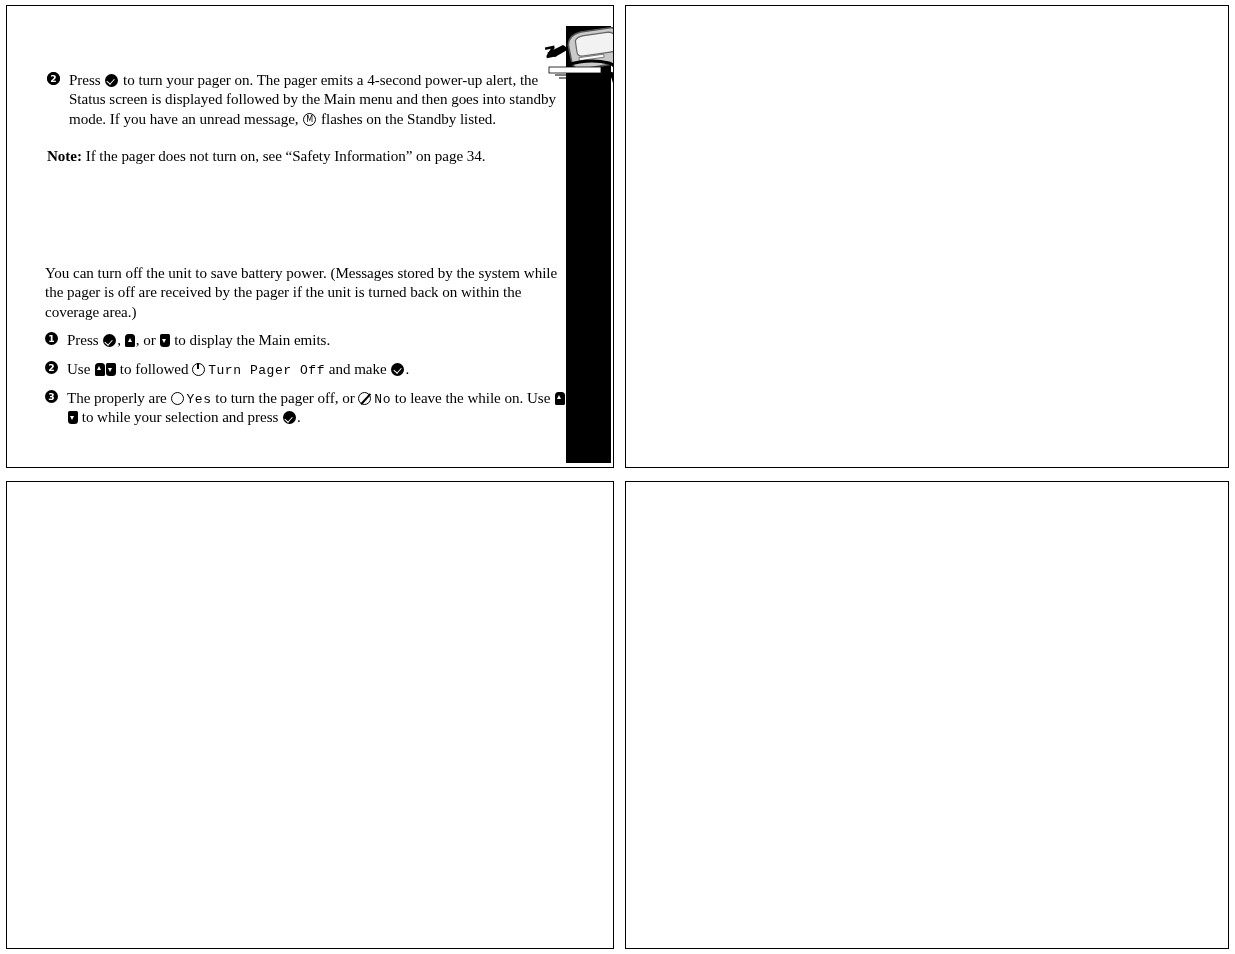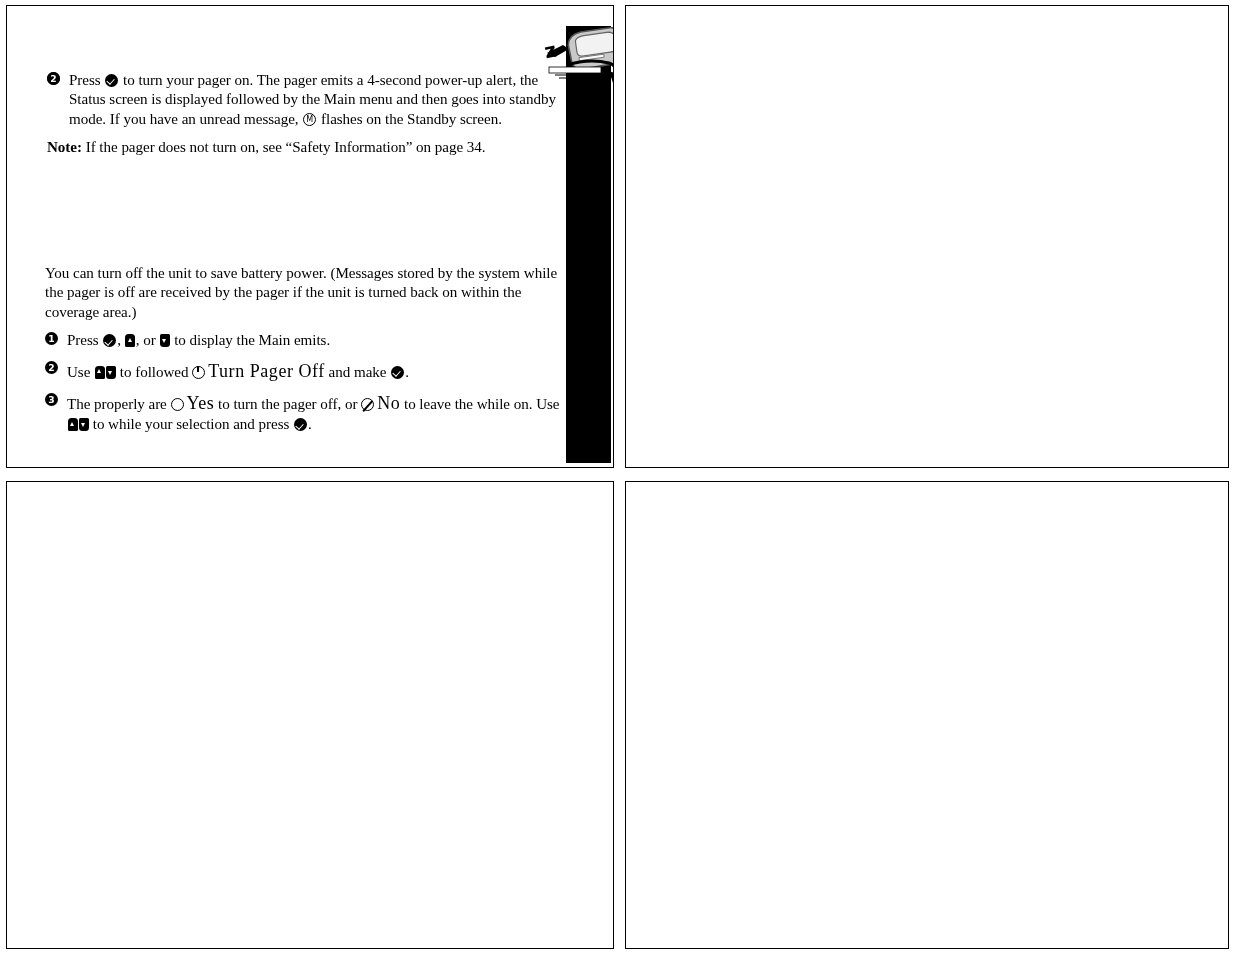--- a/index.html
+++ b/index.html
@@ -114,22 +114,22 @@
     box-sizing:border-box;
   }
   .btn-m::after{
     content:"M";position:absolute;left:0;right:0;top:0;
     color:#000;font-family:"DejaVu Sans","Liberation Sans",sans-serif;
     font-size:8px;line-height:11px;text-align:center;
   }
 
   
   .lcd{
-    font-family:Liberation Serif, serif;
-    font-size:18px;
+    font-family:Liberation Mono, monospace;
+    font-size:13px;
     letter-spacing:0.55px;
     vertical-align:0px;
   }
   .lcd-ico{
     display:inline-block;vertical-align:-2px;position:relative;
     width:13px;height:13px;margin-right:3px;
   }
   
   .ico-power{
     border:1.8px solid #000;border-radius:50%;background:#fff;
@@ -185,24 +185,24 @@
       <ol class="steps">
         <li>
           <span class="num">1</span>
         </li>
         <li>
           <span class="num">2</span>
           <span>Press</span>
           <span class="btn btn-check"></span>
           <span>to turn your pager on. The pager emits a 4-second power-up alert, the Status screen is displayed followed by the Main menu and then goes into standby mode. If you have an unread message,</span>
           <span class="btn btn-m"></span>
-          <span>flashes on the Standby screen.</span>
+          <span>flashes on the Standby listed.</span>
         </li>
       </ol>
-      <p style="margin-top:9px;">
+      <p style="margin-top:18px;">
         <span class="note-lbl">Note:</span>
         <span>If the pager does not turn on, see “Safety Information” on page 34.</span>
       </p>
     </div>
 
     <div class="col" id="txt-tl2">
       <p class="gap">You can turn off the unit to save battery power. (Messages stored by the system while the pager is off are received by the pager if the unit is turned back on within the coverage area.)</p>
       <ol class="steps">
         <li>
           <span class="num">1</span>

